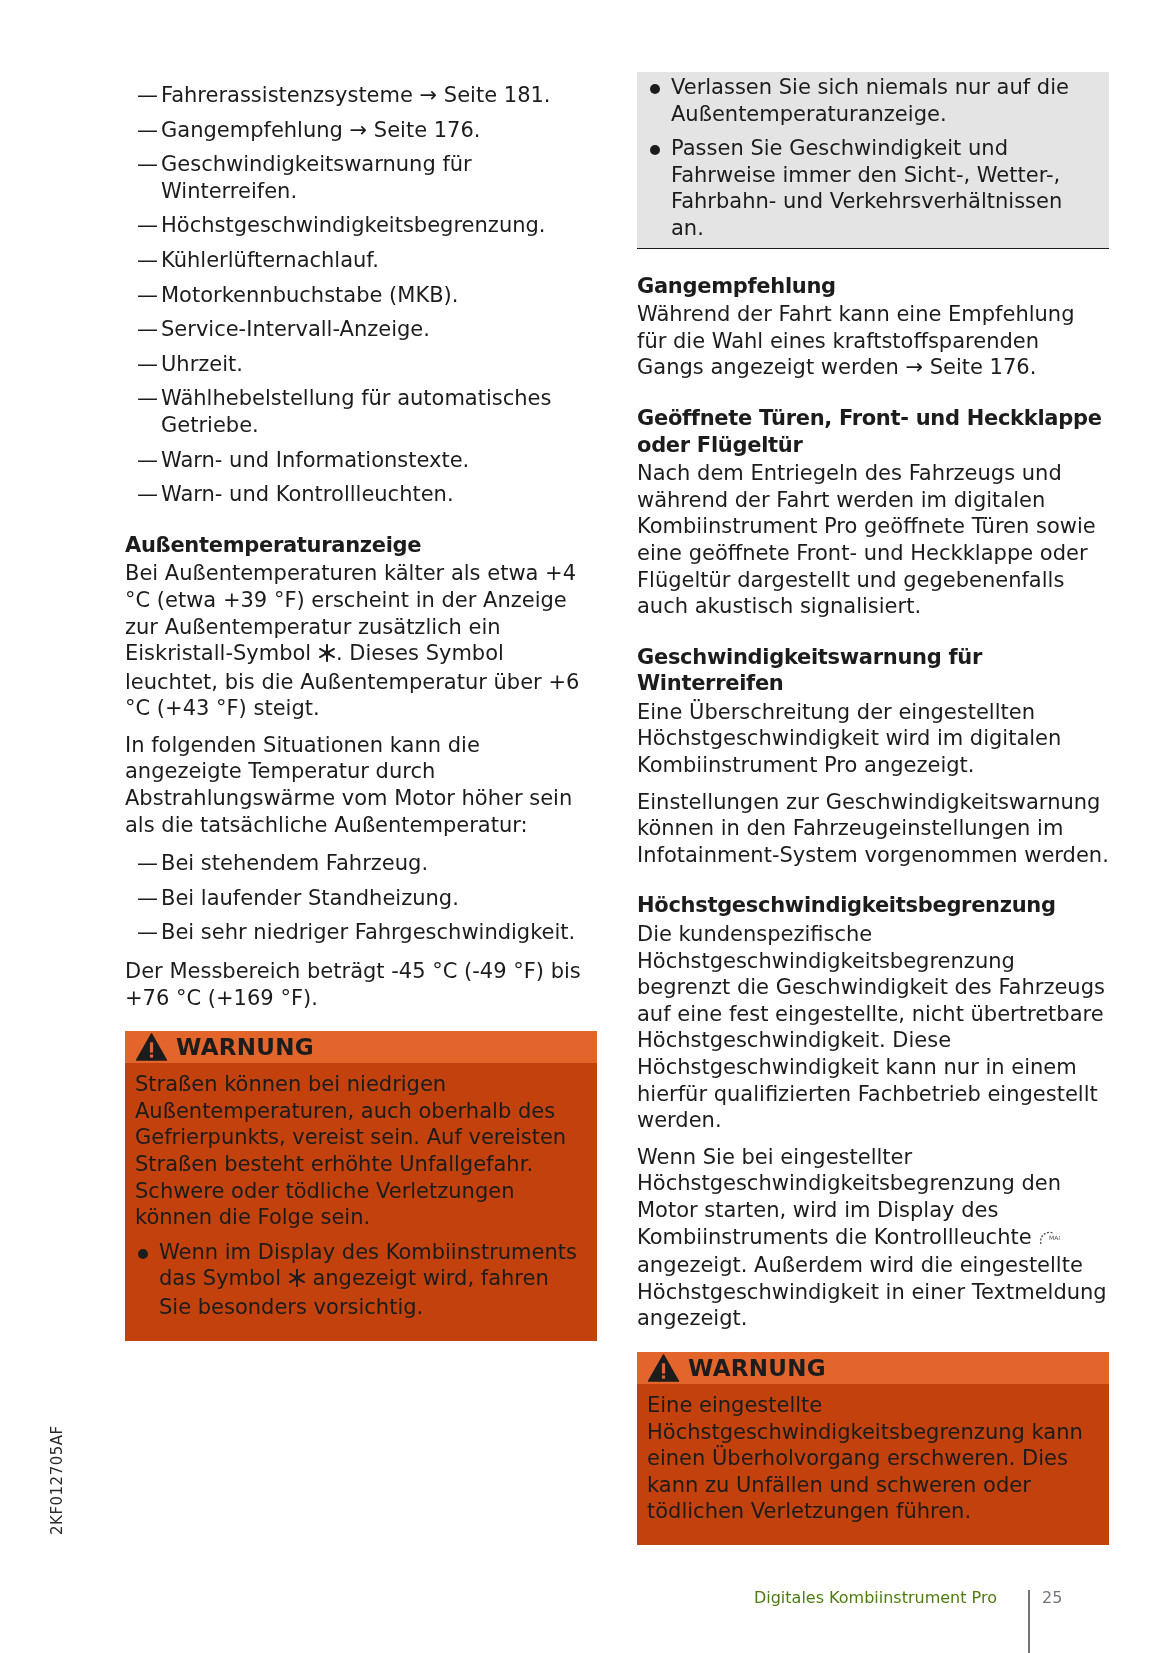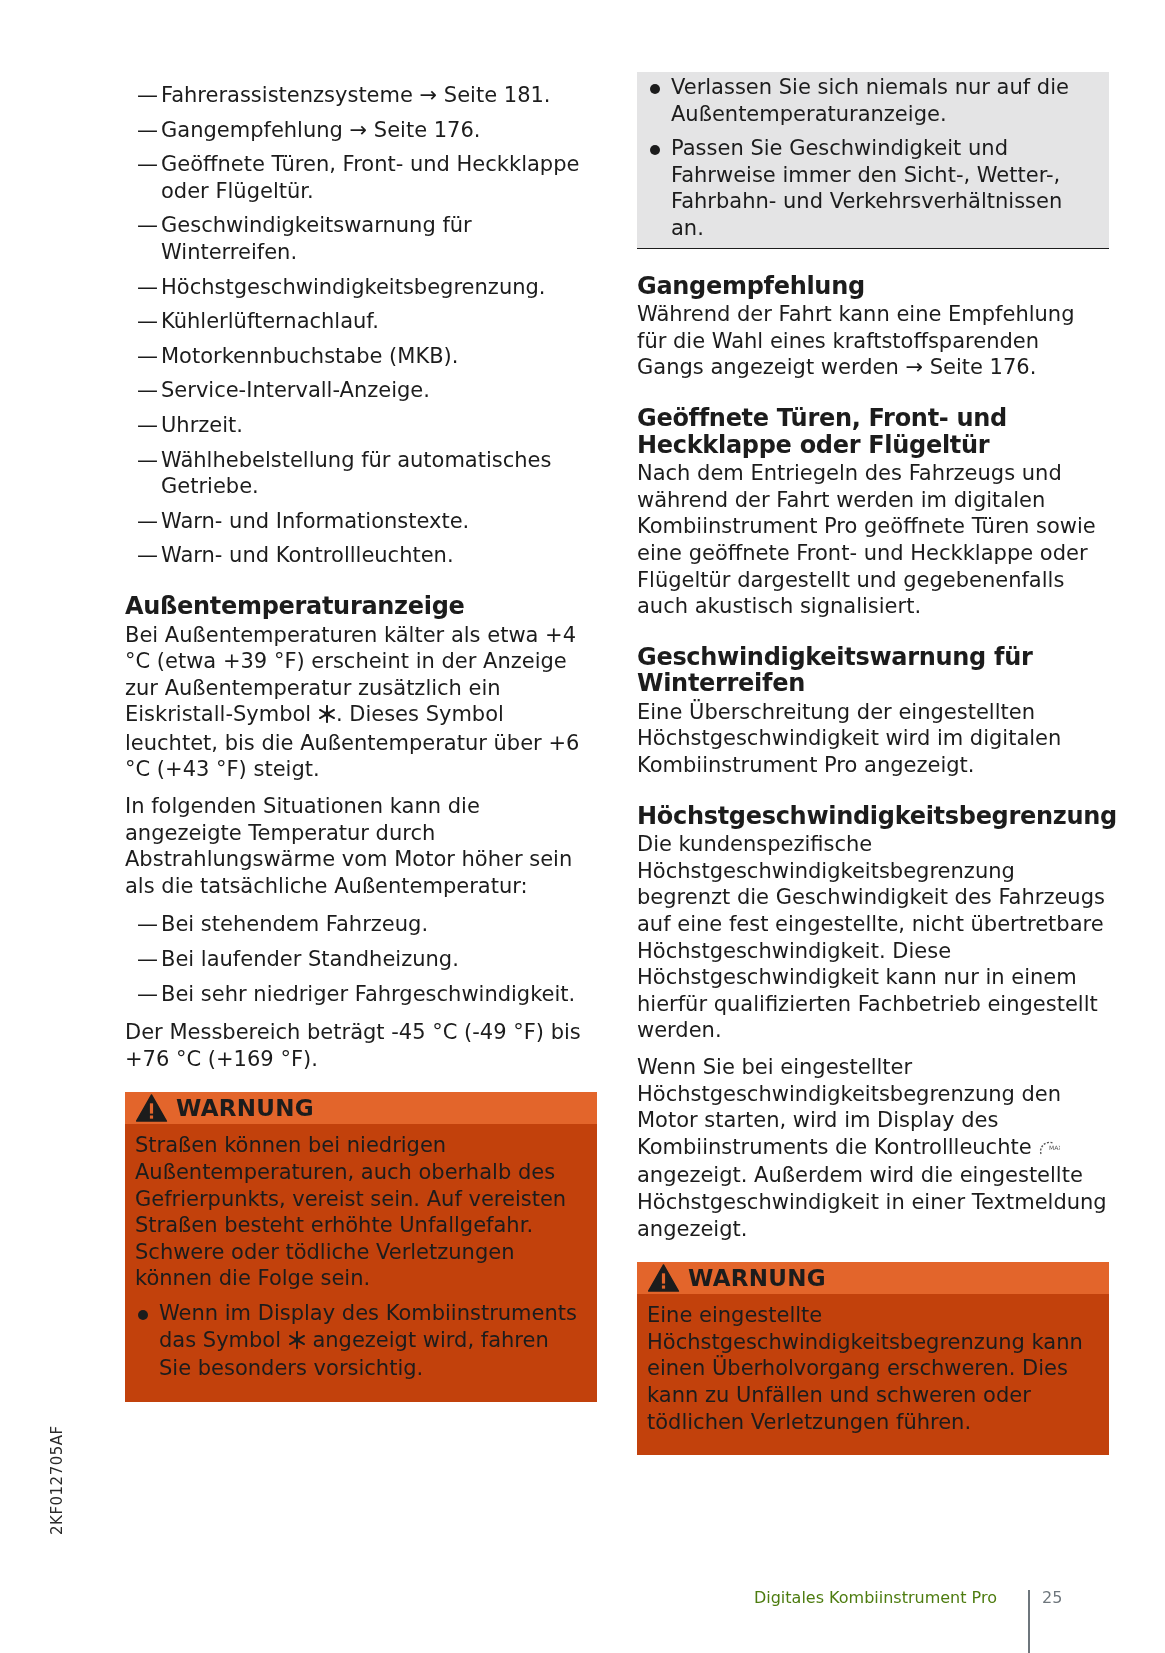--- a/index.html
+++ b/index.html
@@ -6,21 +6,21 @@
   body {
     width: 1165px; height: 1653px; position: relative; overflow: hidden;
     font-family: "DejaVu Sans", sans-serif; color: #1c1c1c;
   }
   .col { position: absolute; top: 70px; width: 472px; font-size: 21px; line-height: 26.6px; }
   .col-left { left: 125px; }
   .col-right { left: 637px; }
   .dash-list { margin: 12px; padding: 0; list-style: none; }
   .dash-list li { position: relative; padding-left: 24px; margin-bottom: 8px; }
   .dash-list li::before { content: "\2014"; position: absolute; left: 0; top: 0; }
-  h3 { font-family: "DejaVu Sans", sans-serif; font-weight: bold; font-size: 24px; line-height: 26.6px; margin: 24px 0 2px 0; letter-spacing: -0.3px; }
+  h3 { font-family: "DejaVu Sans", sans-serif; font-weight: bold; font-size: 21px; line-height: 26.6px; margin: 24px 0 2px 0; letter-spacing: -0.3px; }
   p { margin: 0 0 10px 0; }
   .warn-head {
     background: #e3652b; height: 32px; display: flex; align-items: center;
     padding-left: 10px; font-weight: bold; font-size: 23px; letter-spacing: 0.3px;
     color: #1c1c1c; margin-top: 20px;
   }
   .warn-head svg { width: 33px; height: 28px; margin-right: 8px; }
   .warn-body { background: #c2410c; padding: 8px 10px 12px 10px; }
   .warn-body p { margin-bottom: 8px; }
   .bullet-list { margin: 0; padding: 0; list-style: none; }
@@ -37,21 +37,20 @@
   .footer-page { position: absolute; left: 1042px; top: 1588px; font-size: 16px; color: #6e767c; }
   .inline-icon { display: inline-block; vertical-align: -2px; }
 </style>
 </head>
 <body>
 
 <div class="col col-left">
   <ul class="dash-list">
     <li>Fahrerassistenzsysteme → Seite 181.</li>
     <li>Gangempfehlung → Seite 176.</li>
-    <li>Geöffnete Türen, Front- und Heckklappe oder Flügeltür.</li>
     <li>Geschwindigkeitswarnung für Winterreifen.</li>
     <li>Höchstgeschwindigkeitsbegrenzung.</li>
     <li>Kühlerlüfternachlauf.</li>
     <li>Motorkennbuchstabe (MKB).</li>
     <li>Service-Intervall-Anzeige.</li>
     <li>Uhrzeit.</li>
     <li>Wählhebelstellung für automatisches Getriebe.</li>
     <li>Warn- und Informationstexte.</li>
     <li>Warn- und Kontrollleuchten.</li>
   </ul>
@@ -107,20 +106,21 @@
   </div>
 
   <h3>Gangempfehlung</h3>
   <p>Während der Fahrt kann eine Empfehlung für die Wahl eines kraftstoffsparenden Gangs angezeigt werden → Seite 176.</p>
 
   <h3>Geöffnete Türen, Front- und Heckklappe oder Flügeltür</h3>
   <p>Nach dem Entriegeln des Fahrzeugs und während der Fahrt werden im digitalen Kombiinstrument Pro geöffnete Türen sowie eine geöffnete Front- und Heckklappe oder Flügeltür dargestellt und gegebenenfalls auch akustisch signalisiert.</p>
 
   <h3>Geschwindigkeitswarnung für Winterreifen</h3>
   <p>Eine Überschreitung der eingestellten Höchstgeschwindigkeit wird im digitalen Kombiinstrument Pro angezeigt.</p>
+  <p>Einstellungen zur Geschwindigkeitswarnung können in den Fahrzeugeinstellungen im Infotainment-System vorgenommen werden.</p>
 
   <h3>Höchstgeschwindigkeitsbegrenzung</h3>
   <p>Die kundenspezifische Höchstgeschwindigkeitsbegrenzung begrenzt die Geschwindigkeit des Fahrzeugs auf eine fest eingestellte, nicht übertretbare Höchstgeschwindigkeit. Diese Höchstgeschwindigkeit kann nur in einem hierfür qualifizierten Fachbetrieb eingestellt werden.</p>
   <p>
     <span>Wenn Sie bei eingestellter Höchstgeschwindigkeitsbegrenzung den Motor starten, wird im Display des Kombiinstruments die Kontrollleuchte </span><span class="inline-icon"><svg width="22" height="16" viewBox="0 0 22 16">
           <path d="M3 14 A9 9 0 0 1 15 3" fill="none" stroke="#555" stroke-width="1.4" stroke-dasharray="2 1.5"></path>
           <text x="11" y="10" font-size="6" font-family="DejaVu Sans, sans-serif" fill="#555">MAX</text>
         </svg></span><span> angezeigt. Außerdem wird die eingestellte Höchstgeschwindigkeit in einer Textmeldung angezeigt.</span>
   </p>
 

